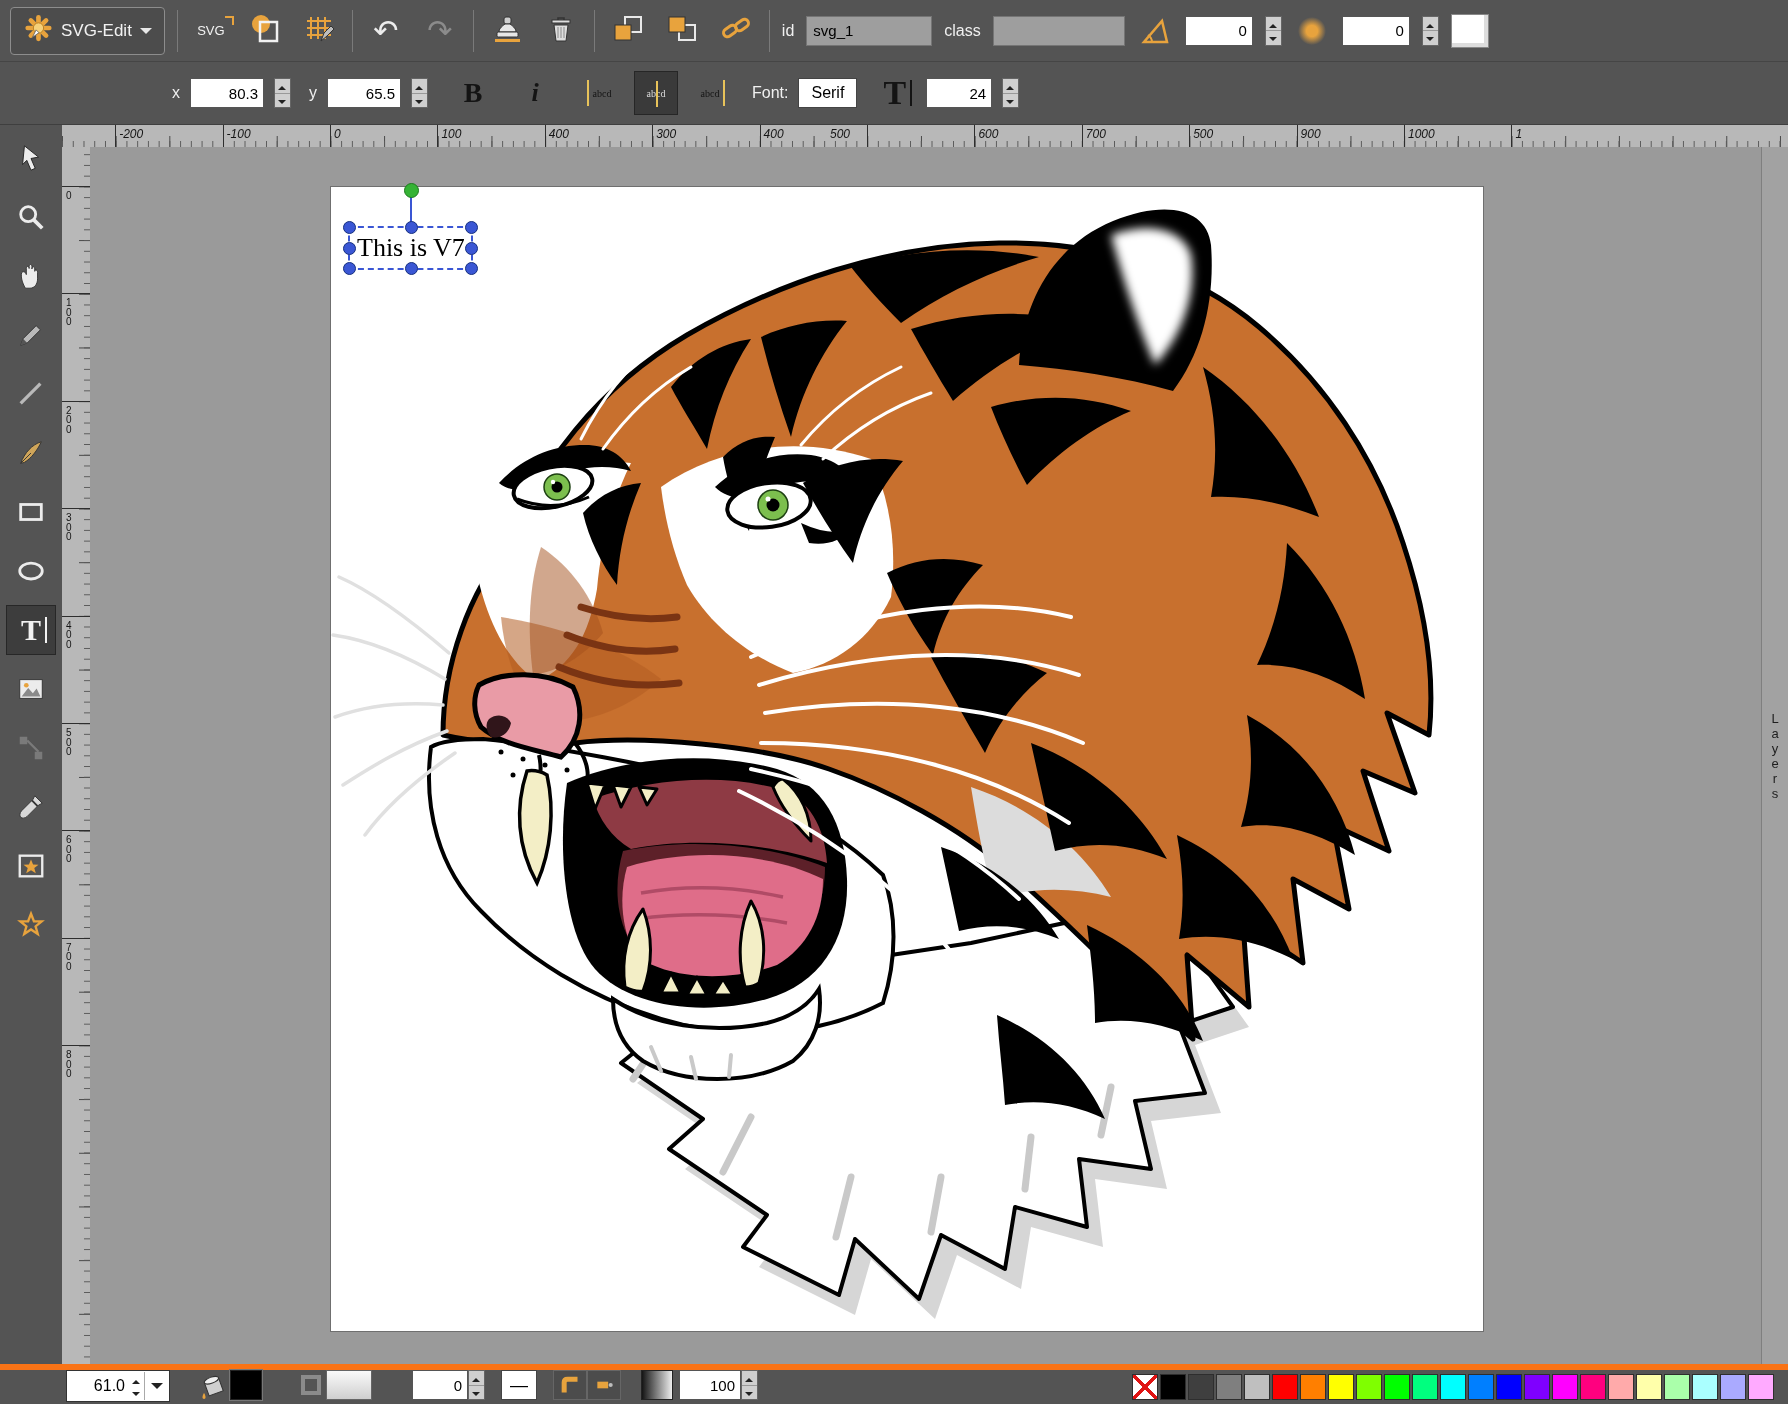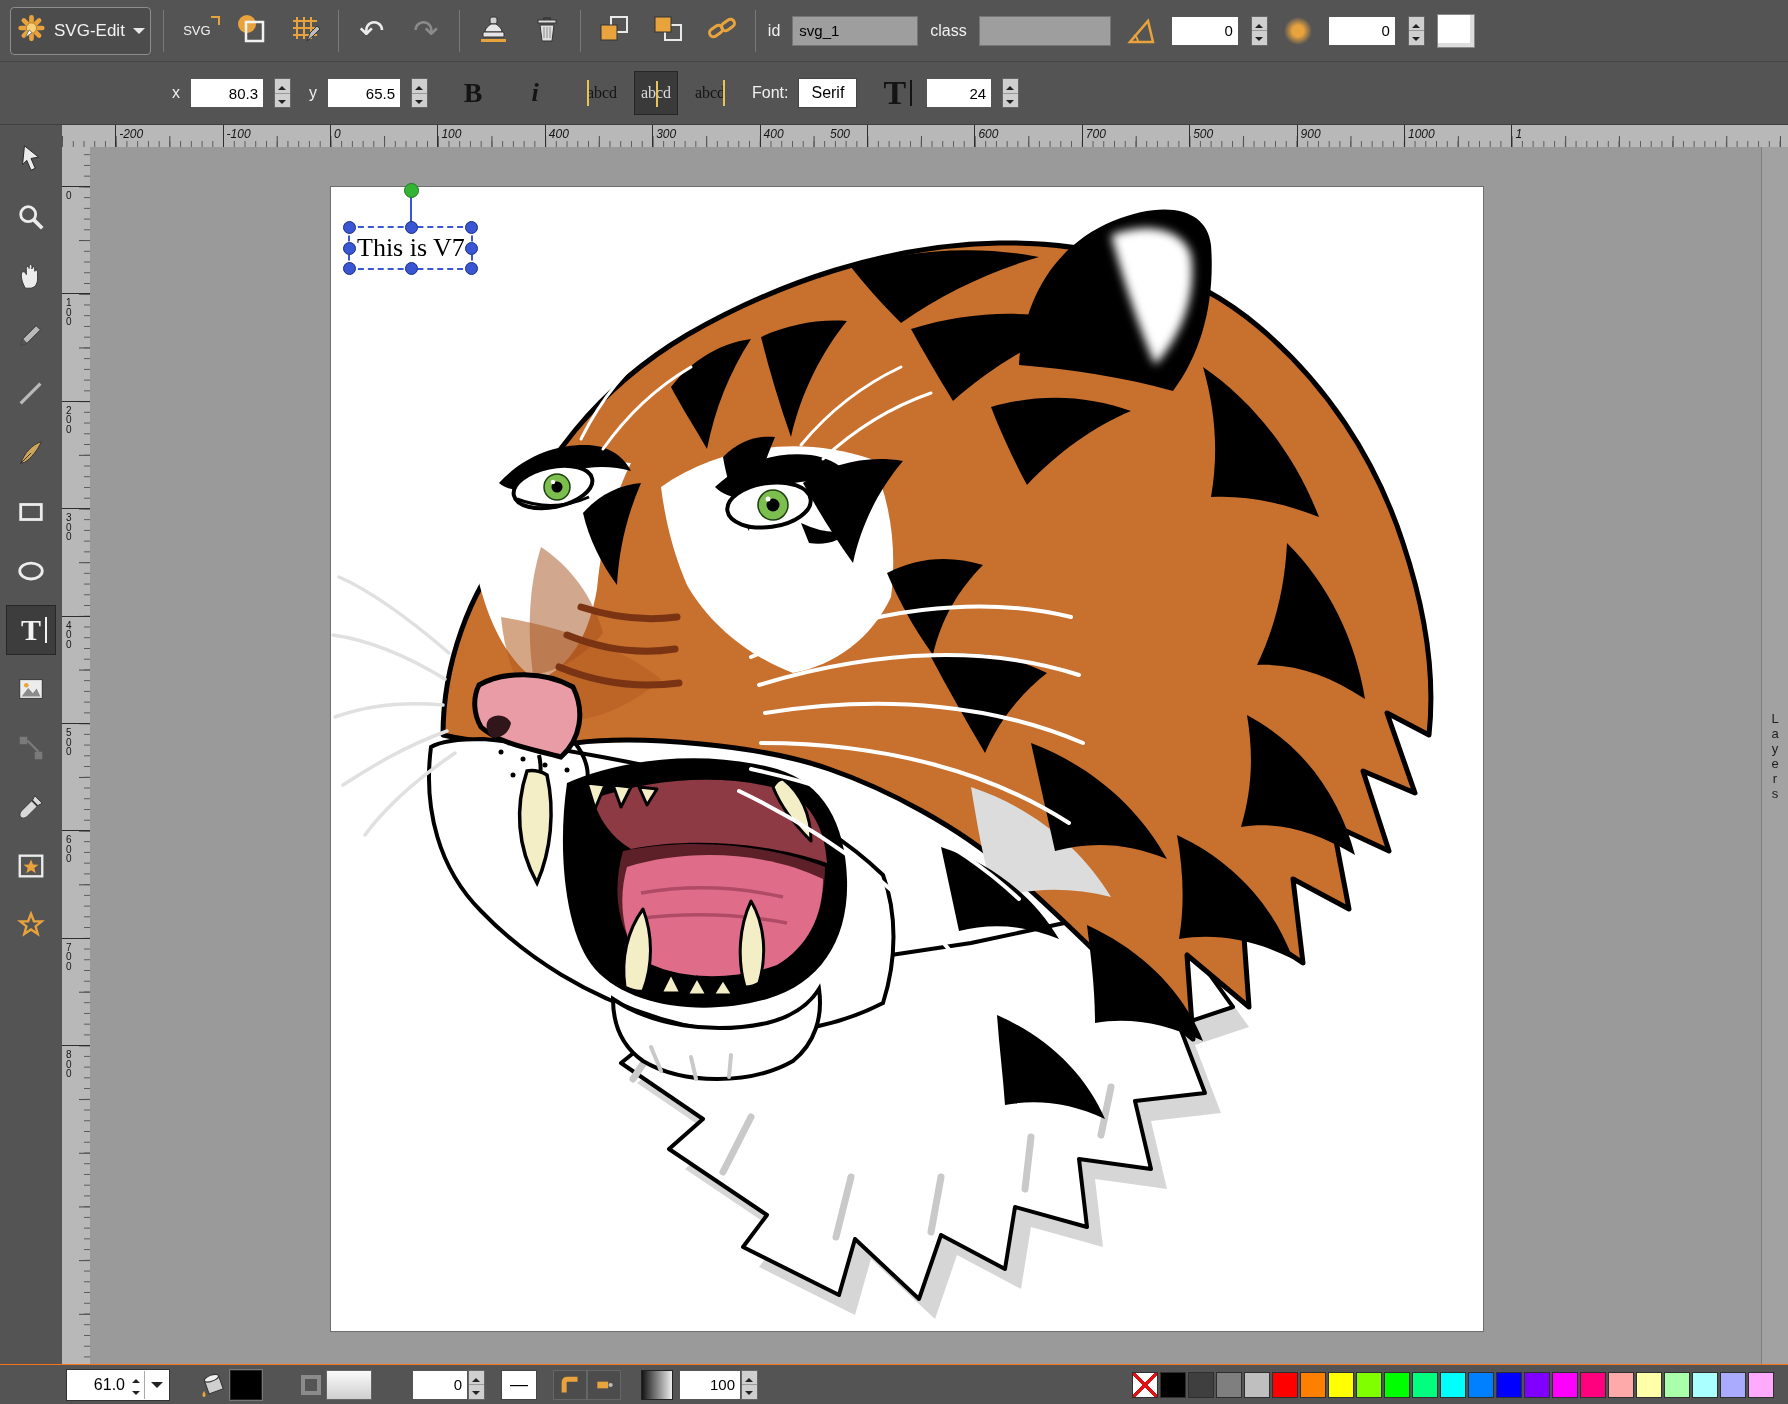--- a/index.html
+++ b/index.html
@@ -3,21 +3,21 @@
 <meta charset="utf-8">
 <style>
   html,body{margin:0;padding:0;background:#545454;}
   #app{position:relative;width:1788px;height:1404px;overflow:hidden;
        font-family:"Liberation Sans",sans-serif;user-select:none;}
 
   
   #toolbar-top{position:absolute;left:0;top:0;width:1788px;height:62px;
     background:var(--toolbar-gray,#545454);border-bottom:1px solid #454545;
     display:flex;align-items:center;gap:12px;padding:0 10px;box-sizing:border-box;}
-  .logo-btn{display:flex;align-items:center;gap:8px;height:46px;padding:0 5px;
+  .logo-btn{display:flex;align-items:center;gap:8px;height:46px;padding:0 12px;
     background:#4c4c4c;border:1px solid #8d8d8d;border-radius:4px;color:#f2f2f2;
     font-size:17px;}
   .caret-down{width:0;height:0;border:6px solid transparent;border-top-color:#e8e8e8;margin-top:6px;}
   .sep{width:1px;height:42px;background:#7a7a7a;}
   .tbtn{width:42px;height:46px;display:flex;align-items:center;justify-content:center;
     background:transparent;border:none;padding:0;cursor:pointer;position:relative;}
   .glyph{font-size:30px;color:#ececec;line-height:1;}
   .glyph.disabled{color:#8b8b8b;}
   .src-label{font-size:13px;font-weight:normal;color:#f2f2f2;letter-spacing:0;position:relative;}
   .src-label::after{content:"";position:absolute;right:-9px;top:-7px;width:7px;height:7px;
@@ -36,21 +36,21 @@
   .white-swatch{width:36px;height:32px;background:#fff;border:1px solid #888;box-shadow:inset -4px -4px 0 #ddd;}
 
   
   #toolbar-context{position:absolute;left:0;top:62px;width:1788px;height:63px;
     background:var(--toolbar-gray,#545454);border-bottom:1px solid #3f3f3f;
     display:flex;align-items:center;gap:10px;padding-left:172px;box-sizing:border-box;}
   .bold-glyph{font-size:28px;font-weight:bold;color:#141414;font-family:"Liberation Serif",serif;}
   .italic-glyph{font-size:26px;font-style:italic;font-weight:bold;color:#141414;font-family:"Liberation Serif",serif;}
   .anchor-btn{width:44px;height:44px;position:relative;display:flex;align-items:center;justify-content:center;
     background:transparent;border:none;cursor:pointer;}
-  .anchor-btn .abcd{font-size:16px;color:#141414;font-family:"Liberation Serif",serif;}
+  .anchor-btn .abcd{font-size:10px;color:#141414;font-family:"Liberation Serif",serif;}
   .anchor-btn .bar{position:absolute;top:9px;width:2px;height:26px;background:#e8c35a;}
   .anchor-start .bar{left:7px;}
   .anchor-middle .bar{left:21px;}
   .anchor-end .bar{right:7px;}
   .anchor-btn.selected{background:#3a3a3a;border:1px solid #262626;}
   .anchor-btn.selected .abcd{color:#ddd;}
   .fontsize-glyph{font-size:34px;font-weight:bold;color:#141414;font-family:"Liberation Serif",serif;position:relative;}
   .fontsize-glyph::after{content:"";position:absolute;right:-6px;top:6px;width:2px;height:26px;background:#141414;}
   .family-btn{height:30px;padding:0 12px;background:#fff;border:1px solid #444;font-size:16px;color:#000;cursor:pointer;
     font-family:"Liberation Sans",sans-serif;}
@@ -107,22 +107,22 @@
     background:var(--selection-blue,#3a56d4);border:1px solid #16307f;}
   .h-nw{left:-7px;top:-7px;} .h-n{left:calc(50% - 6px);top:-7px;} .h-ne{right:-7px;top:-7px;}
   .h-w{left:-7px;top:calc(50% - 6px);} .h-e{right:-7px;top:calc(50% - 6px);}
   .h-sw{left:-7px;bottom:-7px;} .h-s{left:calc(50% - 6px);bottom:-7px;} .h-se{right:-7px;bottom:-7px;}
   .rot-line{position:absolute;left:calc(50% - 1px);top:-32px;width:2px;height:30px;background:var(--selection-blue,#3a56d4);}
   .rot-handle{position:absolute;left:calc(50% - 7px);top:-45px;width:13px;height:13px;border-radius:50%;
     background:var(--rotation-green,#35b335);border:1px solid #1d7a1d;}
 
   
   #toolbar-bottom{position:absolute;left:0;top:1364px;width:1788px;height:40px;
-    background:var(--toolbar-gray,#545454);border-top:1px solid #f97316;
-    display:flex;align-items:center;padding:0 8px;box-sizing:border-box;}
+    background:var(--toolbar-gray,#545454);border-top:6px solid #f97316;
+    display:flex;padding:0 8px;box-sizing:border-box;}
   .zoom-box{display:flex;align-items:center;height:30px;background:#fff;border:1px solid #333;margin-left:58px;}
   .zoom-val{width:58px;text-align:right;font-size:16px;color:#000;padding-right:4px;}
   .zoom-spin{width:15px;height:28px;display:flex;flex-direction:column;}
   .zoom-spin .up,.zoom-spin .dn{flex:1;position:relative;}
   .zoom-spin .up::after{content:"";position:absolute;left:3px;top:4px;border:4px solid transparent;border-bottom-color:#222;}
   .zoom-spin .dn::after{content:"";position:absolute;left:3px;top:6px;border:4px solid transparent;border-top-color:#222;}
   .zoom-caret{width:24px;height:28px;border-left:1px solid #aaa;display:flex;align-items:center;justify-content:center;}
   .zoom-caret::after{content:"";border:6px solid transparent;border-top-color:#222;margin-top:6px;}
   .fill-swatch{width:30px;height:28px;background:#000;border:1px solid #222;box-shadow:0 0 0 1px #777;}
   .stroke-swatch{width:44px;height:28px;background:linear-gradient(180deg,#fafafa,#cfcfcf);border:1px solid #666;}

